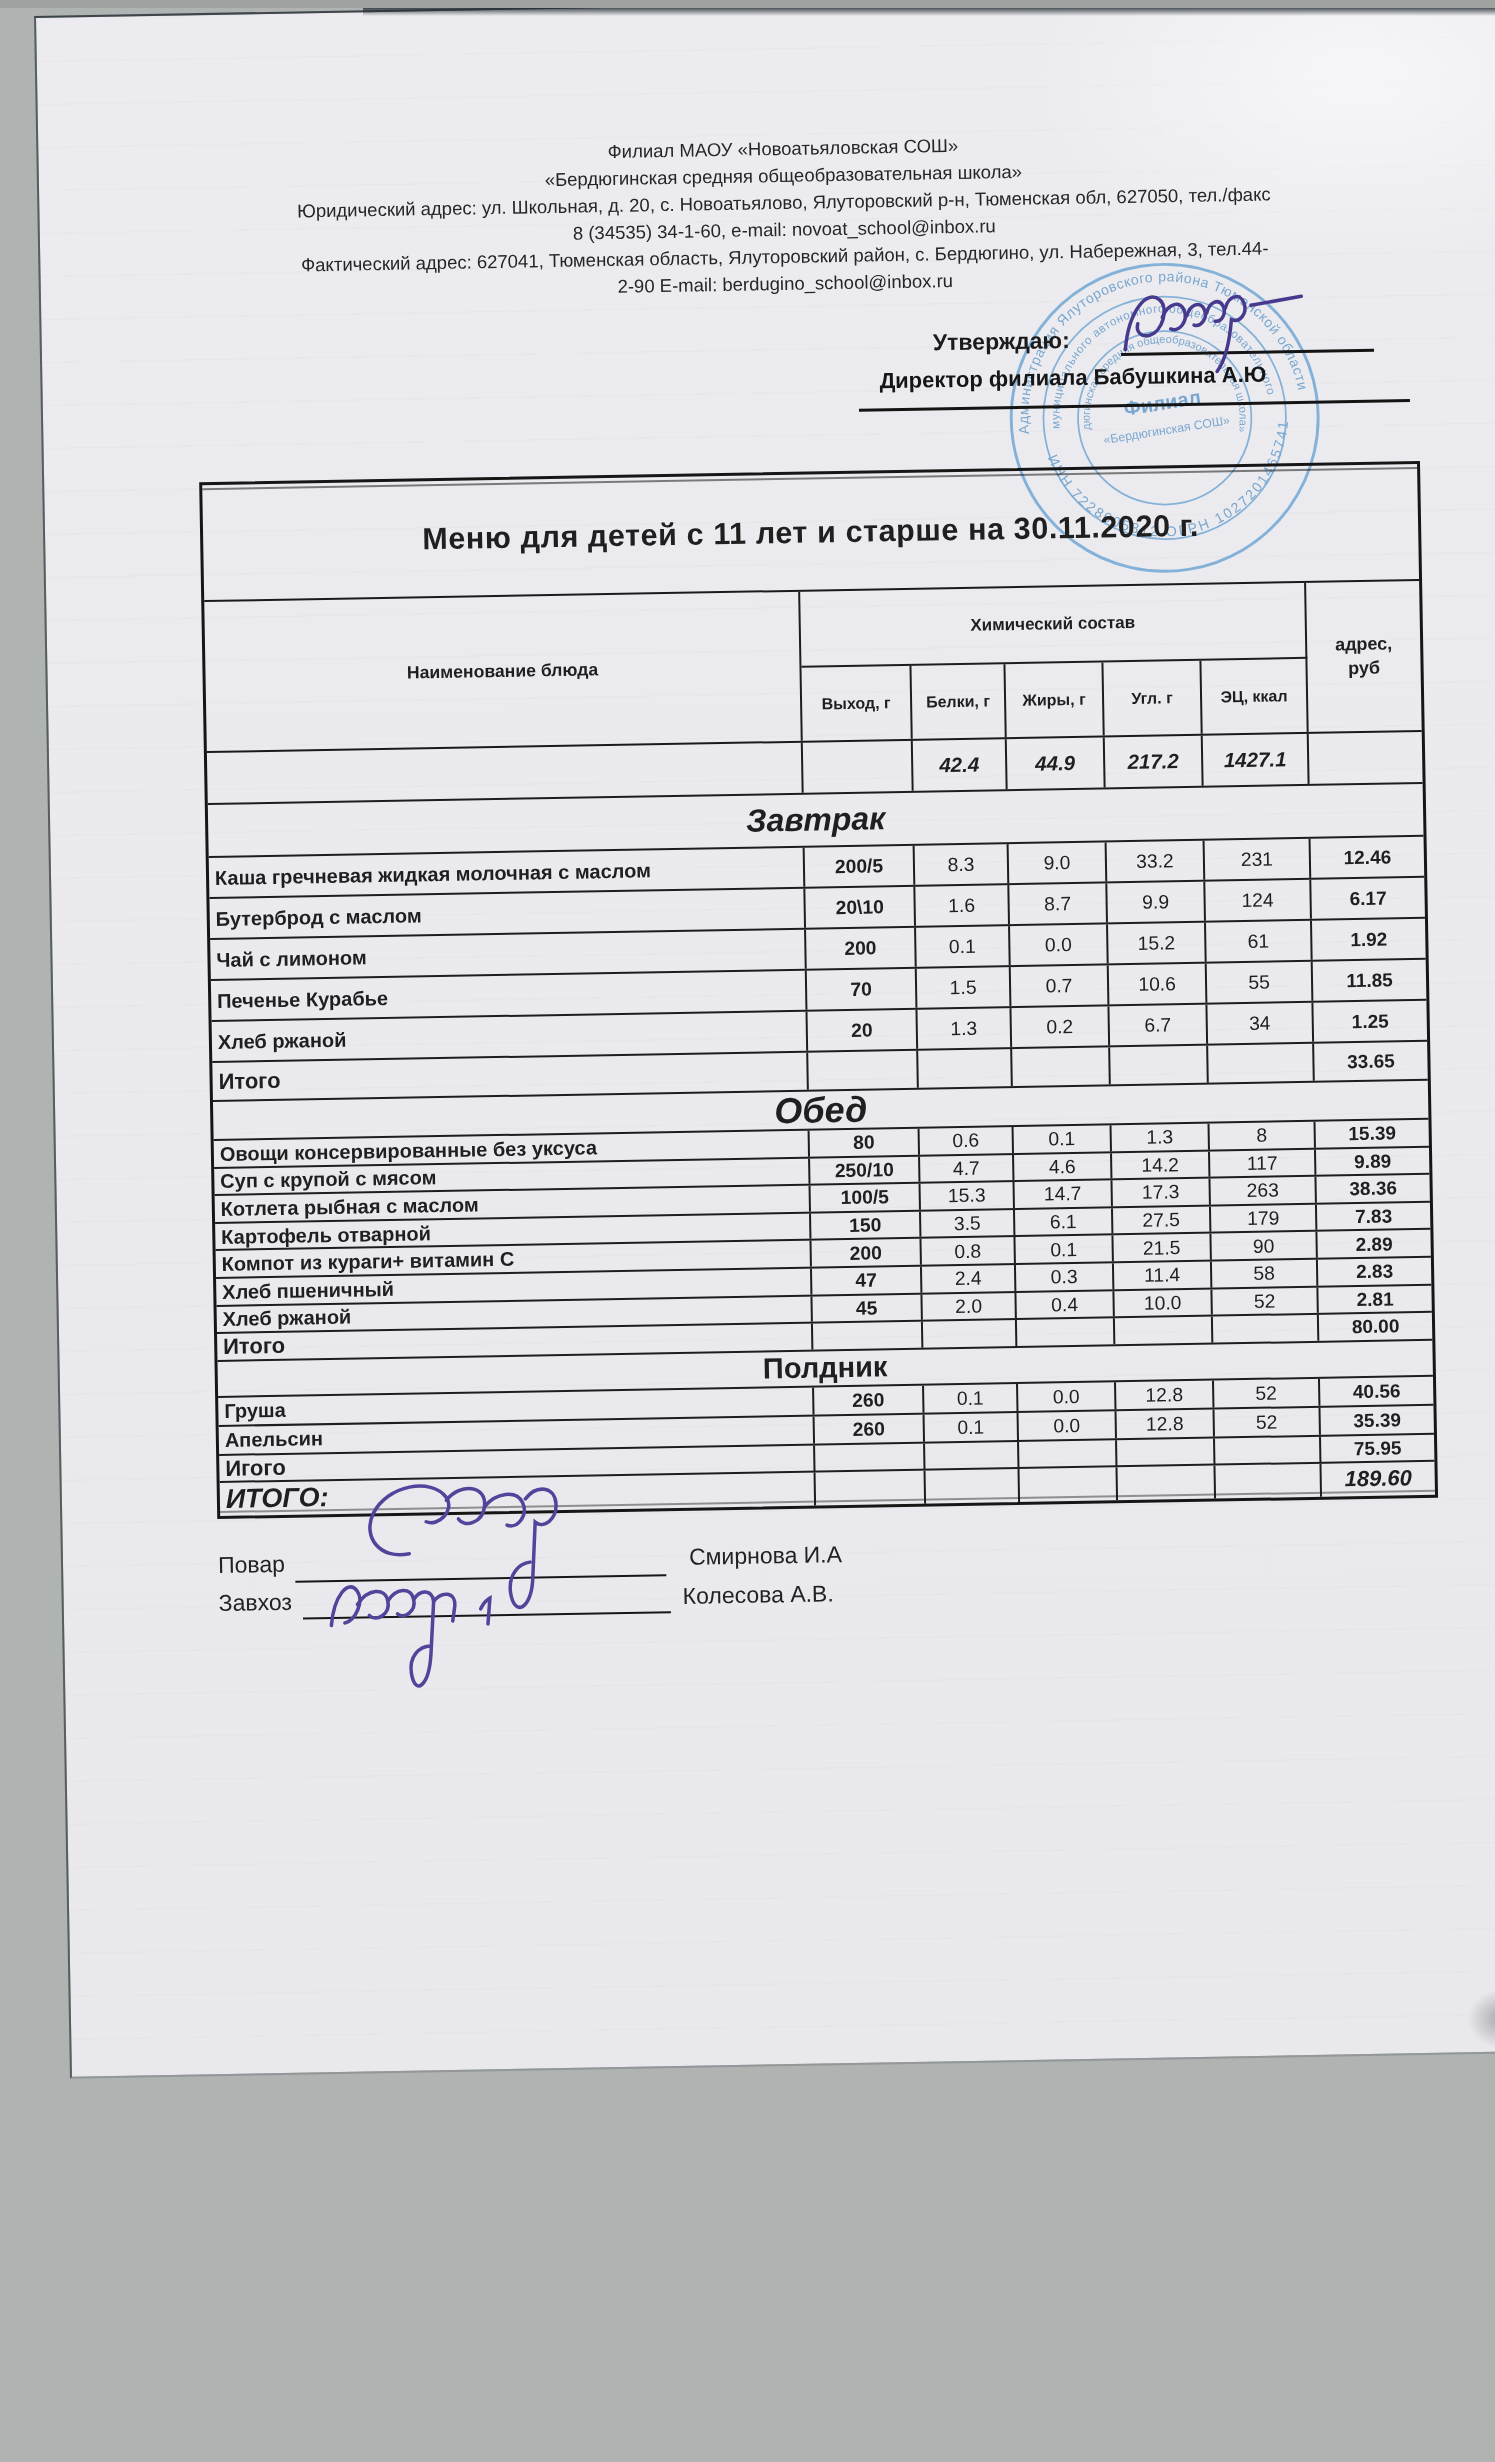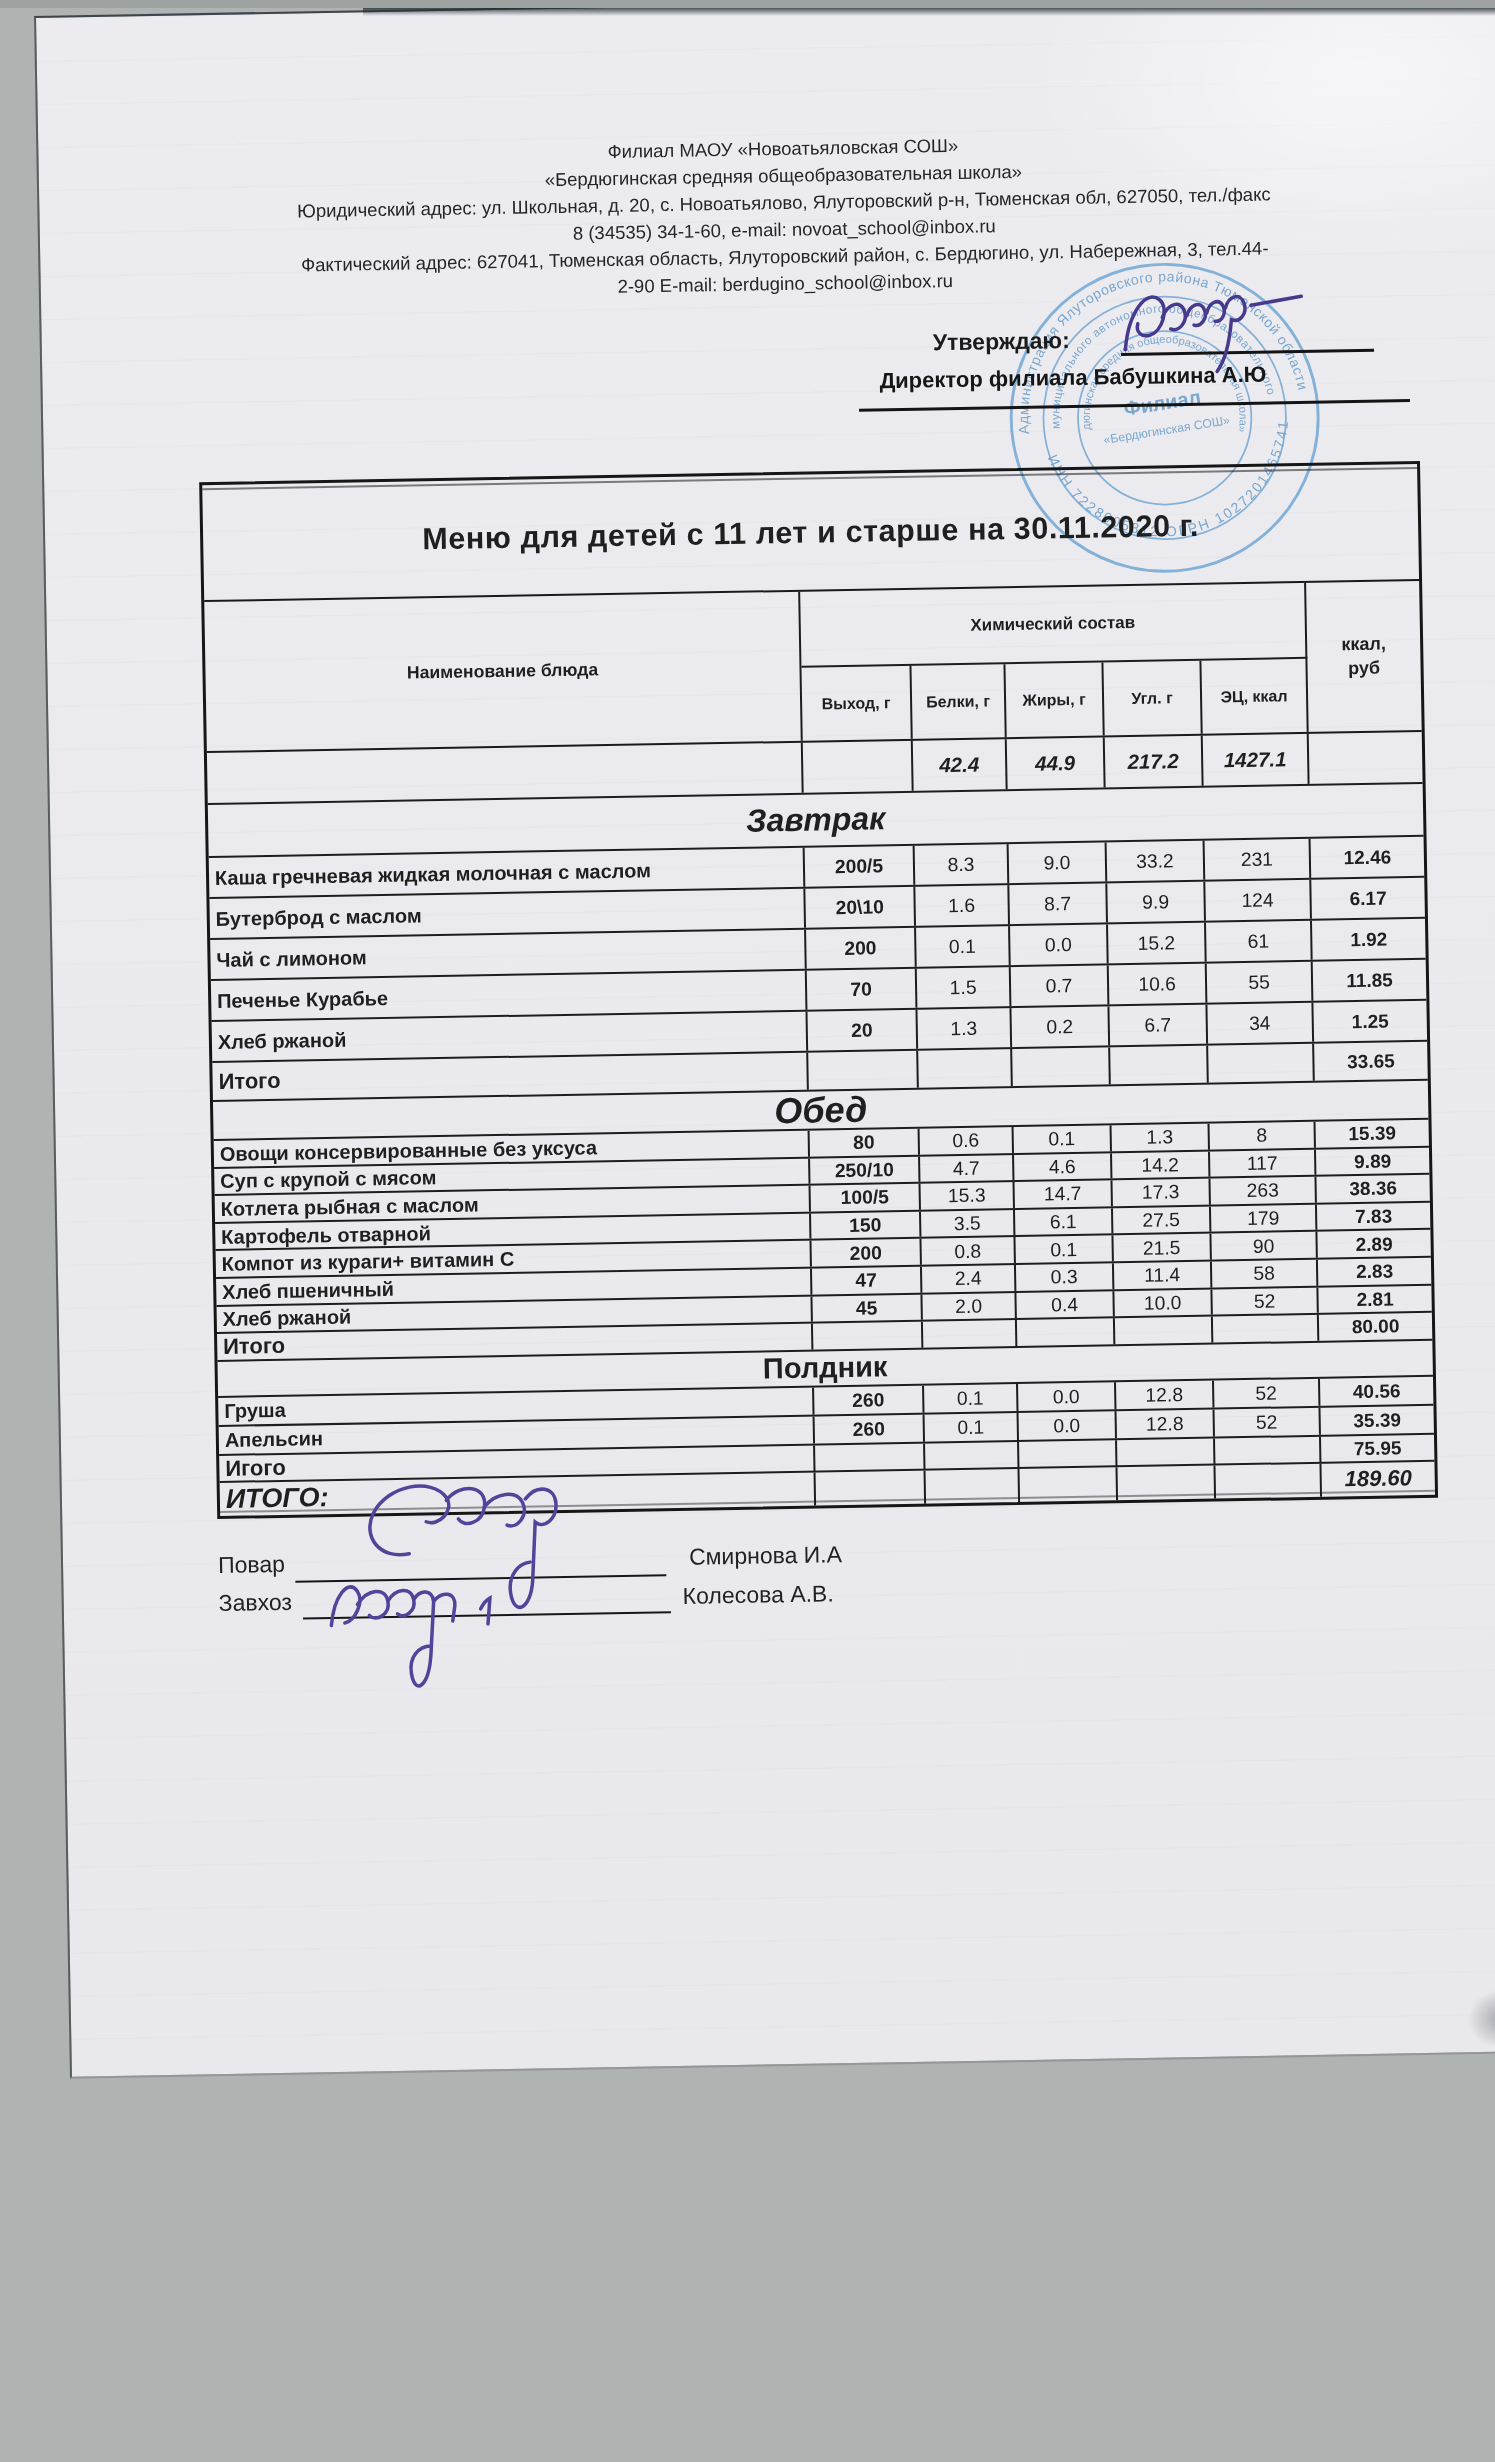--- a/index.html
+++ b/index.html
@@ -143,21 +143,21 @@
       </g>
     </svg>
 
     <div id="menu-table" class="abs">
       <div id="title-row">Меню для детей с 11  лет и старше на 30.11.2020 г.</div>
 
       <div id="header-grid">
         <div id="h-name" class="hcell">Наименование блюда</div>
         <div id="h-chem" class="hcell">Химический состав</div>
         <div id="h-price" class="hcell">
-          <span>ккал,</span>
+          <span>адрес,</span>
           <span>руб</span>
         </div>
         <div class="hcell subh">Выход, г</div>
         <div class="hcell subh">Белки, г</div>
         <div class="hcell subh">Жиры, г</div>
         <div class="hcell subh">Угл. г</div>
         <div class="hcell subh last">ЭЦ, ккал</div>
       </div>
 
       <div id="summary-row" class="trow">

